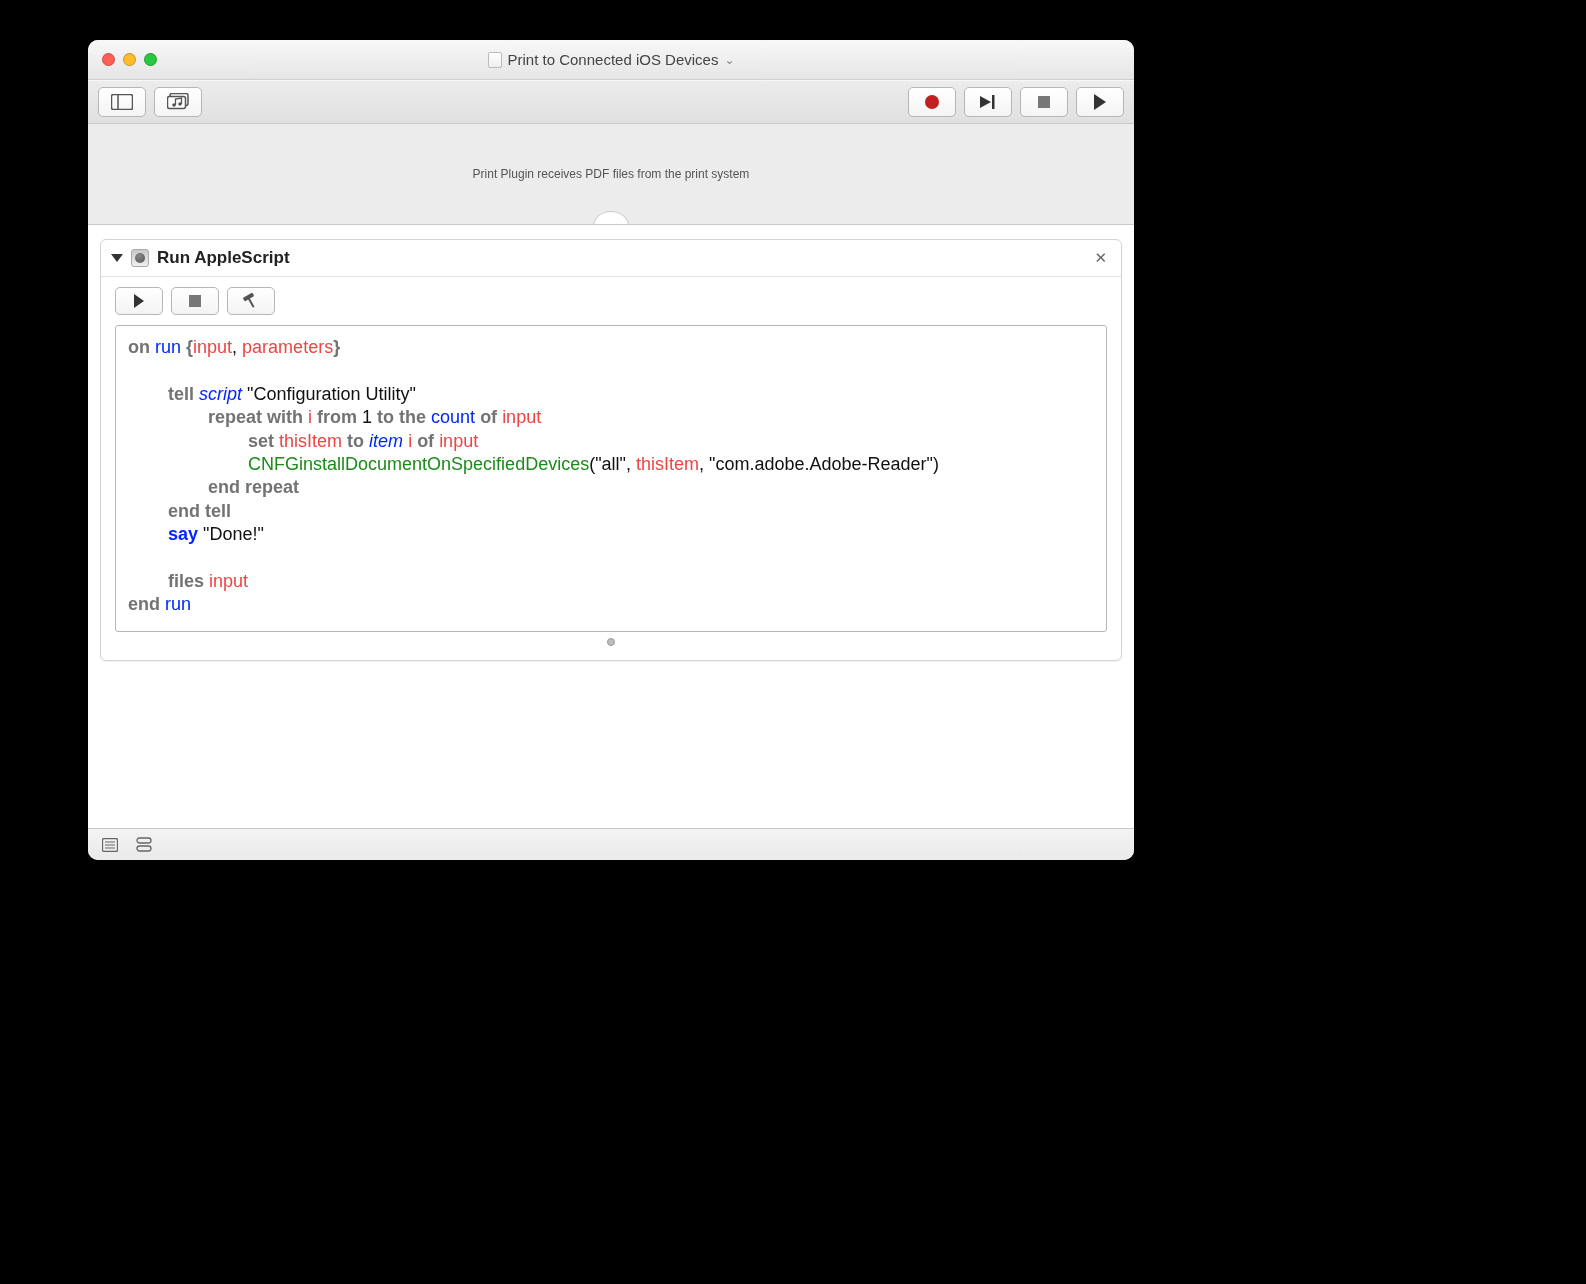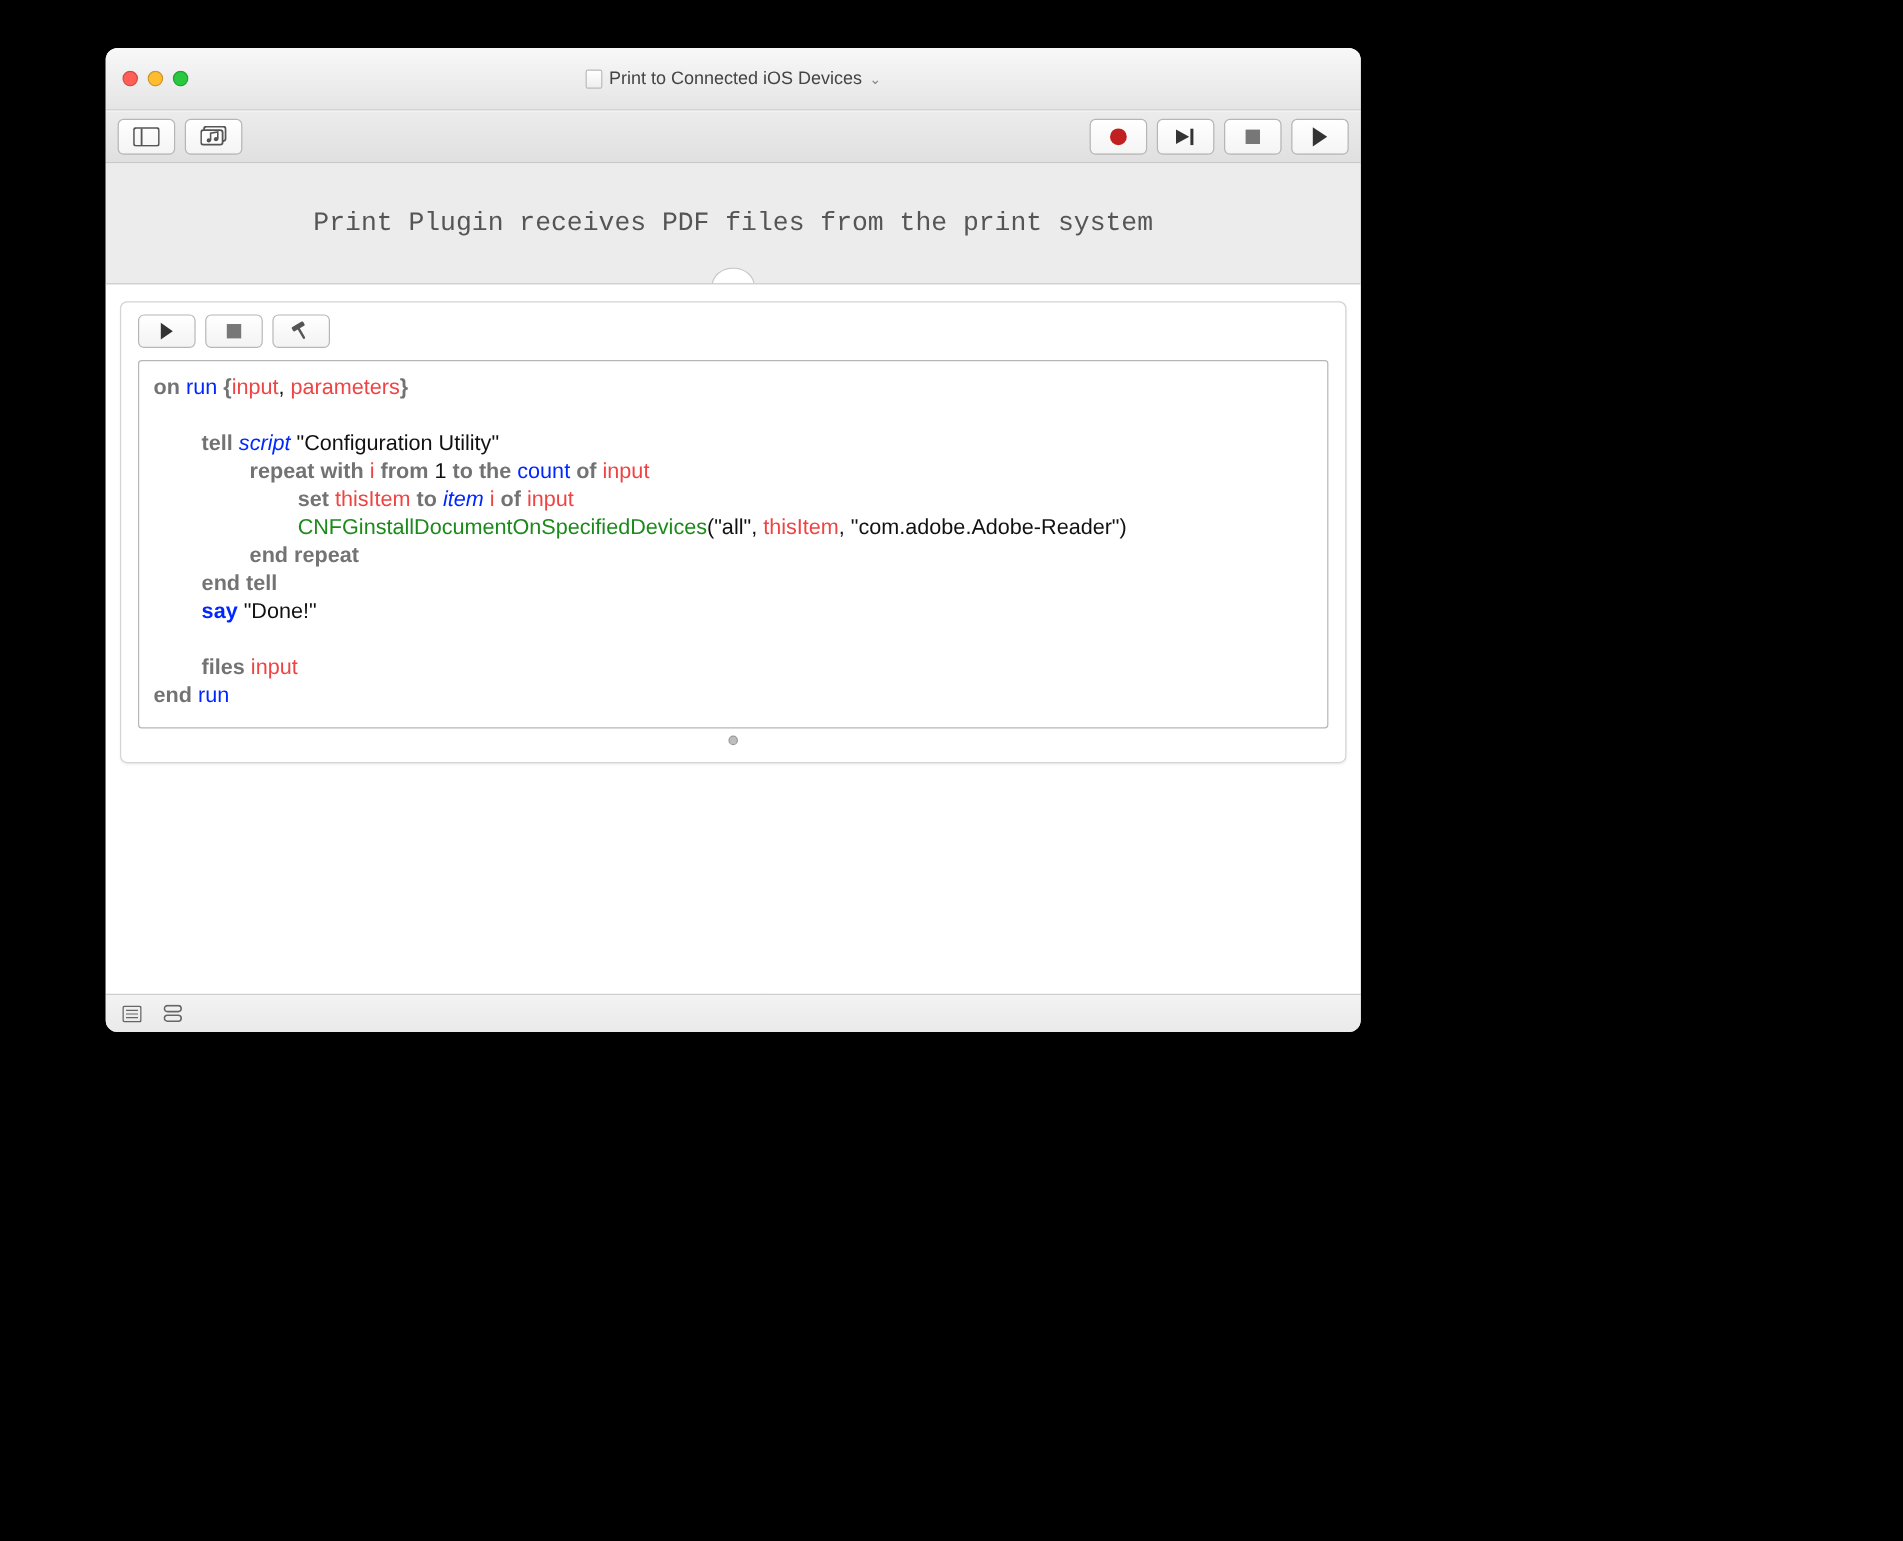--- a/index.html
+++ b/index.html
@@ -16,21 +16,21 @@
     width: 1046px; height: 820px;
     border-radius: 10px;
     background: #ececec;
     box-shadow: 0 30px 60px rgba(0,0,0,0.6), 0 0 0 1px rgba(0,0,0,0.25);
     overflow: hidden;
     display: flex;
     flex-direction: column;
   }
   
   .titlebar {
-    height: 52px;
+    height: 40px;
     background: linear-gradient(#f8f8f8,#e5e5e5);
     border-bottom: 1px solid #cfcfcf;
     display: flex;
     align-items: center;
     position: relative;
     flex-shrink: 0;
   }
   .traffic {
     display: flex; gap: 8px;
     padding-left: 14px;
@@ -82,25 +82,24 @@
     border-left: 12px solid #333;
     border-top: 8px solid transparent;
     border-bottom: 8px solid transparent;
   }
   svg { display:block; }
 
   
   .descband {
     height: 100px;
     display:flex; align-items:center; justify-content:center;
-    color:#555; font-size:22px;
+    color:#555; font-size:12px;
     background:#ececec;
     flex-shrink:0;
     position:relative;
-    font-family:Liberation Mono, monospace;
   }
   .notch {
     position:absolute; bottom:-1px; left:50%; transform:translateX(-50%);
     width: 36px; height: 14px; overflow:hidden;
   }
   .notch::before{
     content:""; position:absolute; left:0; right:0; top:0;
     height:28px; border:1px solid #c8c8c8; border-radius:50%;
     background:#fff;
   }
@@ -266,20 +265,26 @@
       </div>
   </div>
 
   <div class="descband">
     <span>Print Plugin receives PDF files from the print system</span>
     <div class="notch"></div>
   </div>
 
   <div class="workflow">
     <div class="action">
+      <div class="action-header">
+        <div class="disclosure"></div>
+        <div class="action-icon"></div>
+        <div class="action-title">Run AppleScript</div>
+        <div class="close-x">✕</div>
+      </div>
       <div class="action-body">
         <div class="mini-toolbar">
           <div class="mbtn">
               <div class="play-tri" style="border-left-width:10px;border-top-width:7px;border-bottom-width:7px"></div>
             </div>
           <div class="mbtn">
               <div class="square"></div>
             </div>
           <div class="mbtn">
               <div class="hammer"></div>

